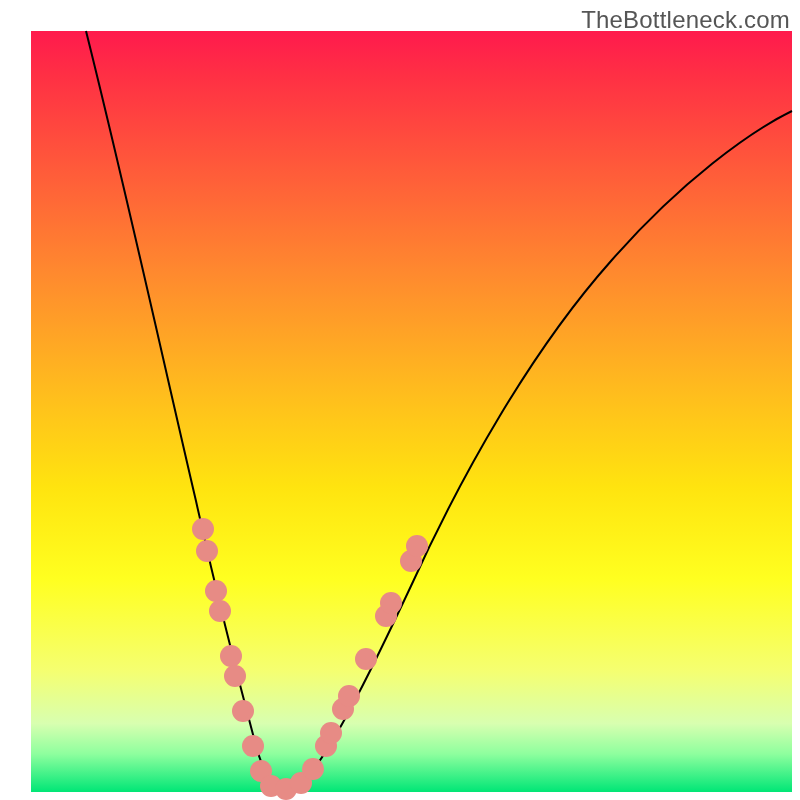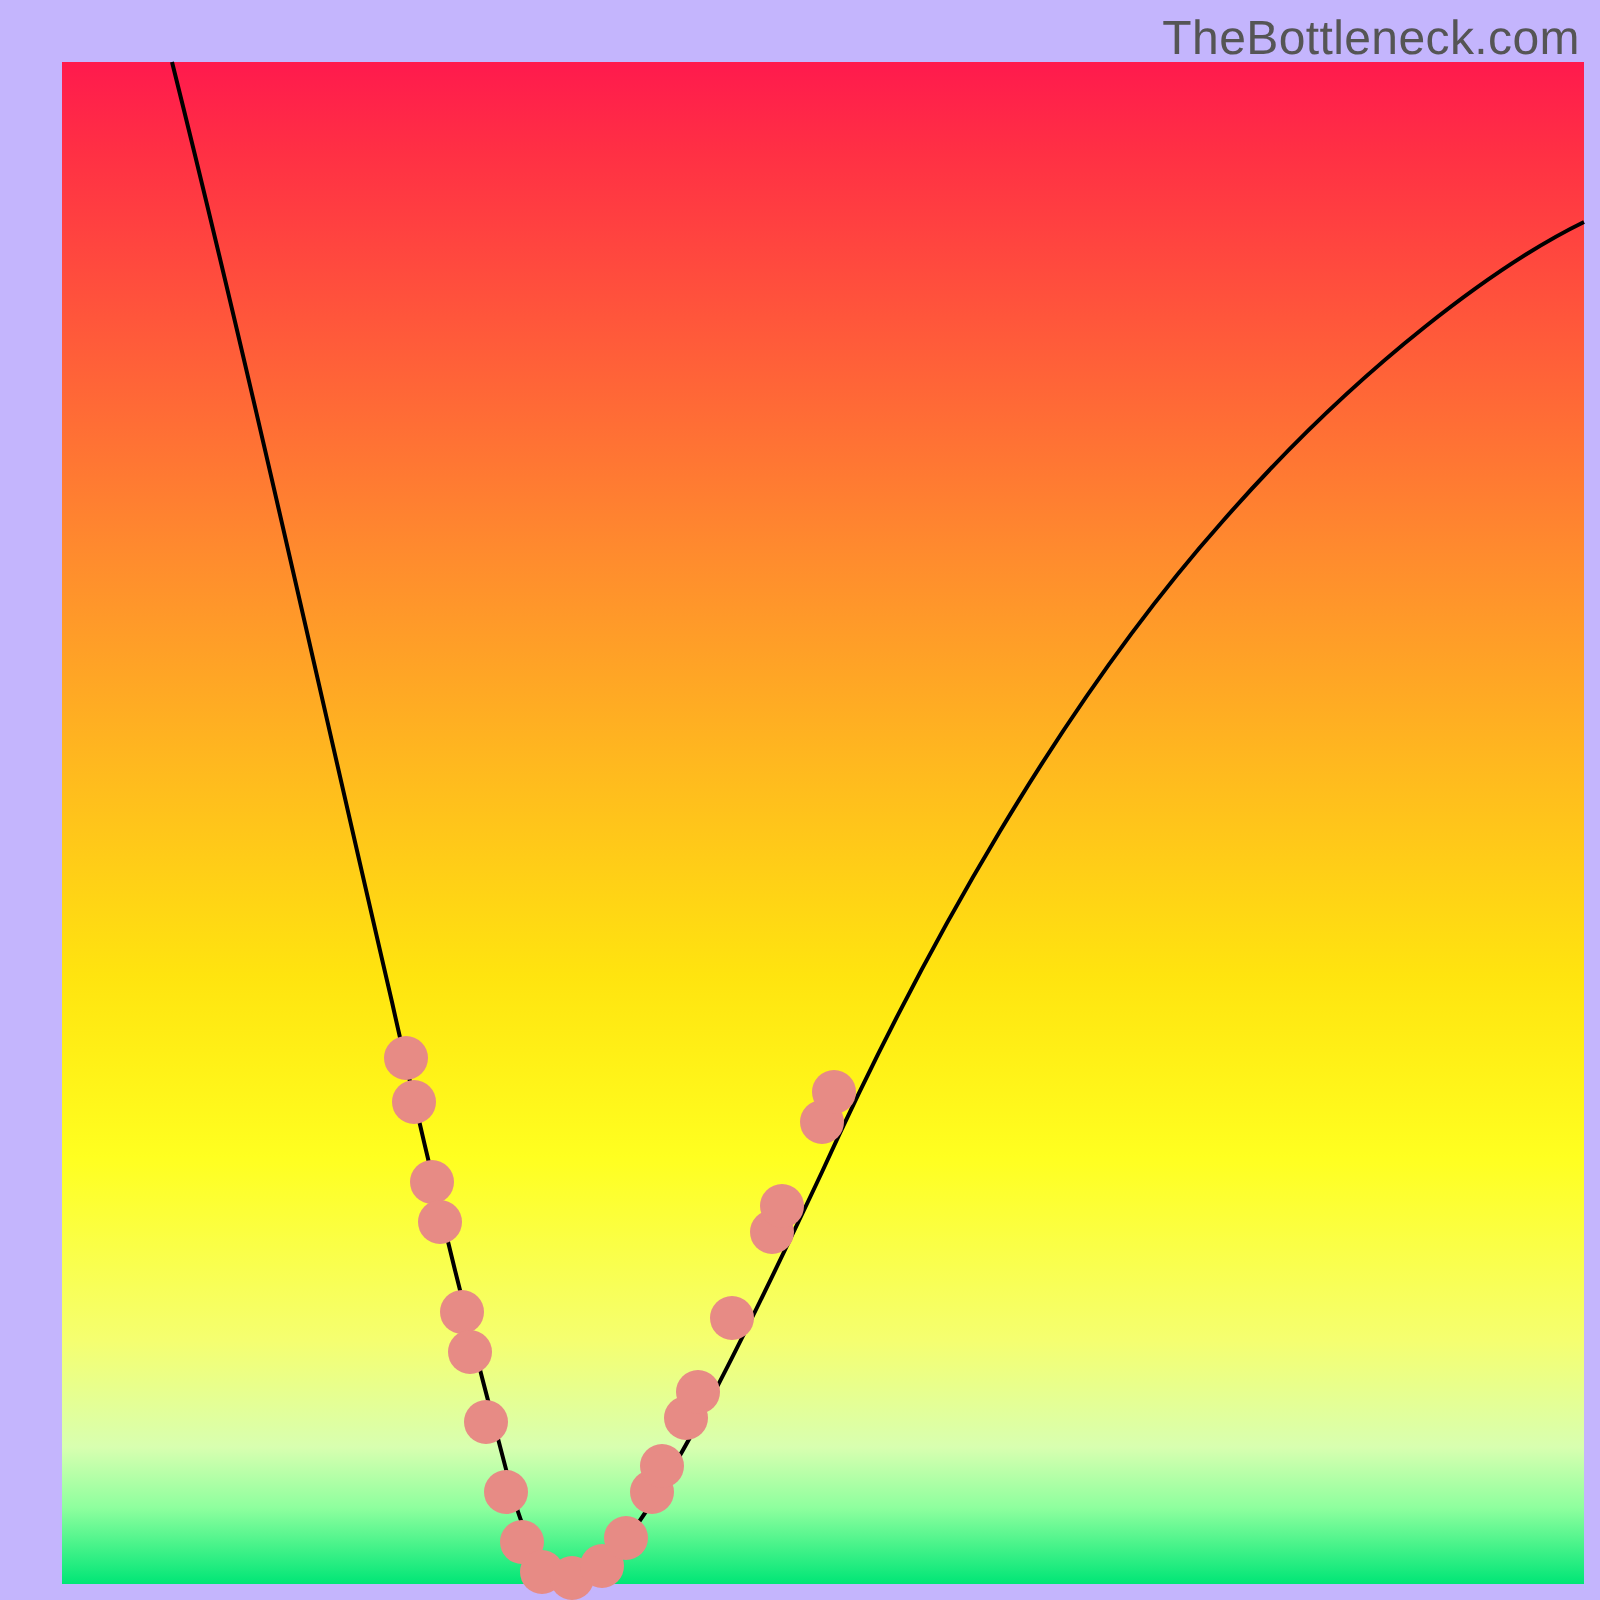--- a/index.html
+++ b/index.html
@@ -7,21 +7,21 @@
     padding: 0;
     width: 800px;
     height: 800px;
     background: #000;
     overflow: hidden;
     font-family: Arial, Helvetica, sans-serif;
   }
   .frame {
     position: absolute;
     inset: 0;
-    background: #c4b5fd;
+    background: #ffffff;
     padding-left: 32px;
   }
   .plot {
     position: absolute;
     left: 31px;
     top: 31px;
     width: 761px;
     height: 761px;
     
     background: linear-gradient(to bottom,

